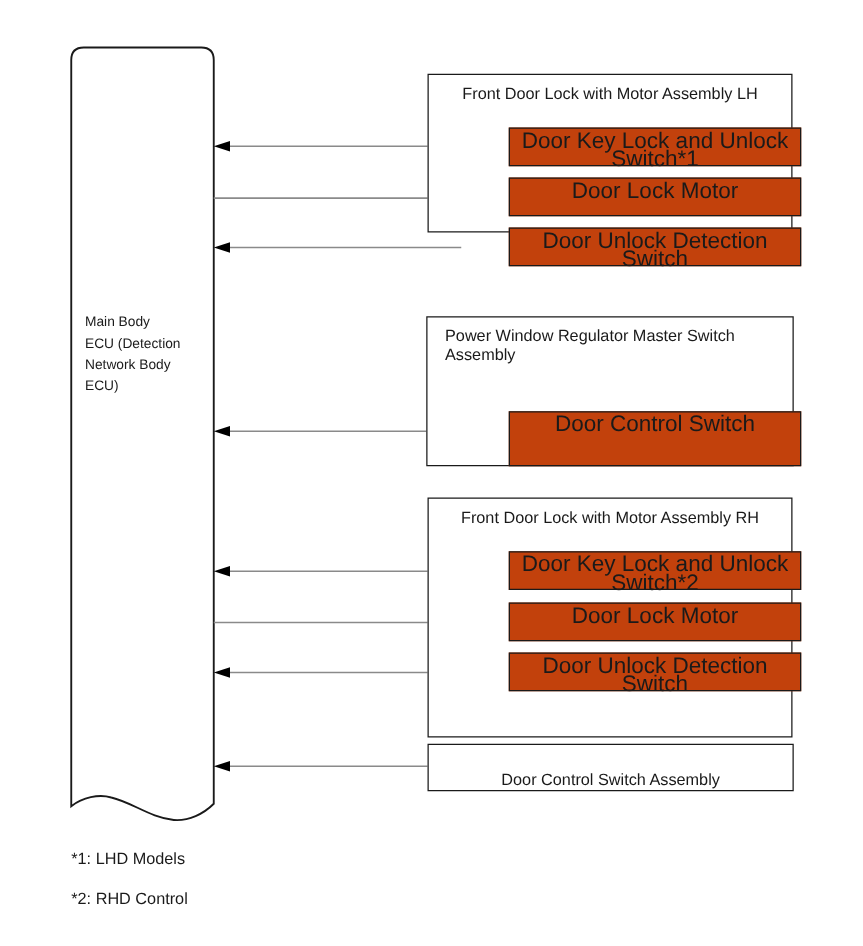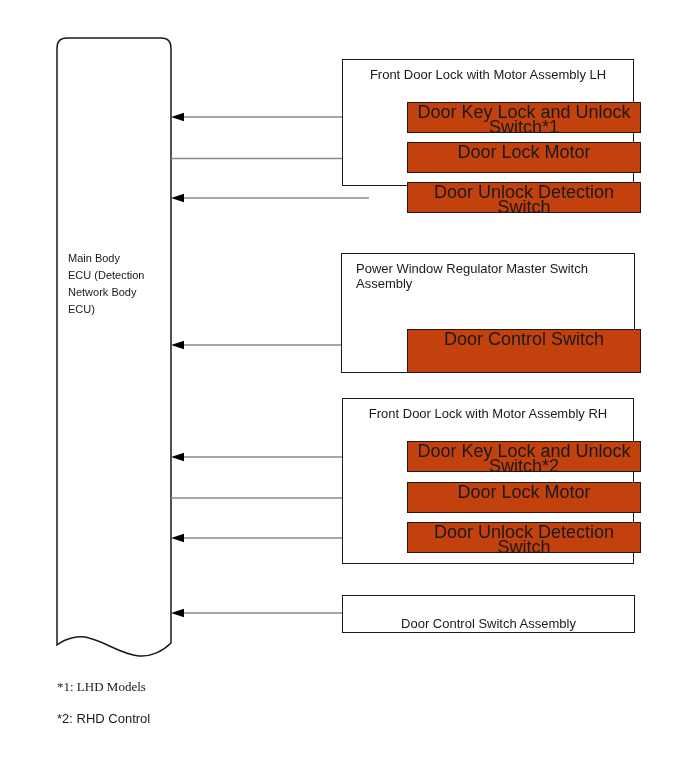--- a/index.html
+++ b/index.html
@@ -123,25 +123,25 @@
     <div class="inner-box" style="top:42px;">Door Key Lock and Unlock Switch*1</div>
     <div class="inner-box" style="top:82px;">Door Lock Motor</div>
     <div class="inner-box" style="top:122px;">Door Unlock Detection Switch</div>
   </div>
 
   <div class="outer-box" style="left:341px; top:253px; width:294px; height:120px;">
     <div class="title left">Power Window Regulator Master Switch Assembly</div>
     <div class="inner-box" style="left:26px; top:75px; height:44px;">Door Control Switch</div>
   </div>
 
-  <div class="outer-box" style="left:342px; top:398px; width:292px; height:166px;">
+  <div class="outer-box" style="left:342px; top:398px; width:292px; height:192px;">
     <div class="title">Front Door Lock with Motor Assembly RH</div>
     <div class="inner-box" style="top:42px;">Door Key Lock and Unlock Switch*2</div>
     <div class="inner-box" style="top:83px;">Door Lock Motor</div>
     <div class="inner-box" style="top:123px;">Door Unlock Detection Switch</div>
   </div>
 
   <div class="outer-box single-title" style="left:342px; top:595px; width:293px; height:38px;">Door Control Switch Assembly</div>
 
-  <div class="footnote" style="top:679px;font-family:Liberation Serif, serif;">*1: LHD Models</div>
+  <div class="footnote" style="top:679px;">*1: LHD Models</div>
   <div class="footnote" style="top:711px;">*2: RHD Control</div>
 
 </div>
 
 </body></html>

